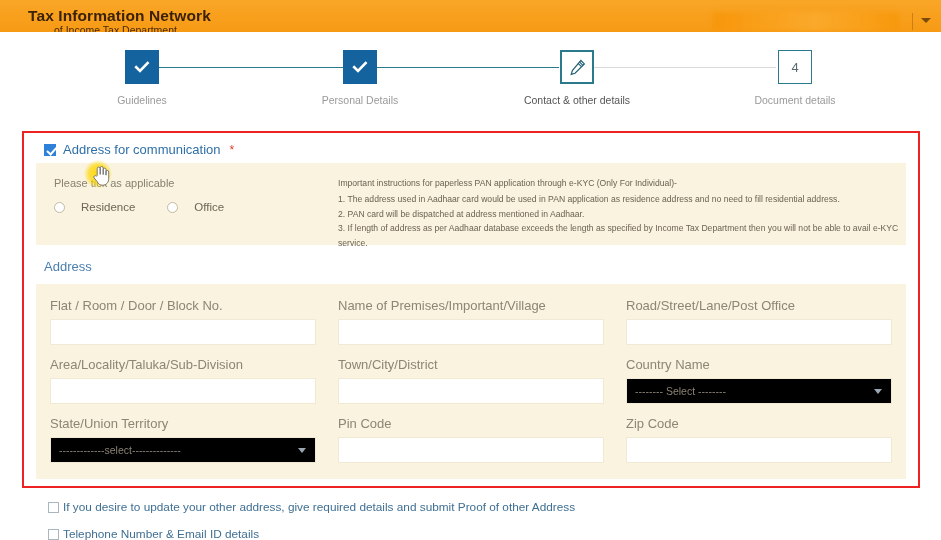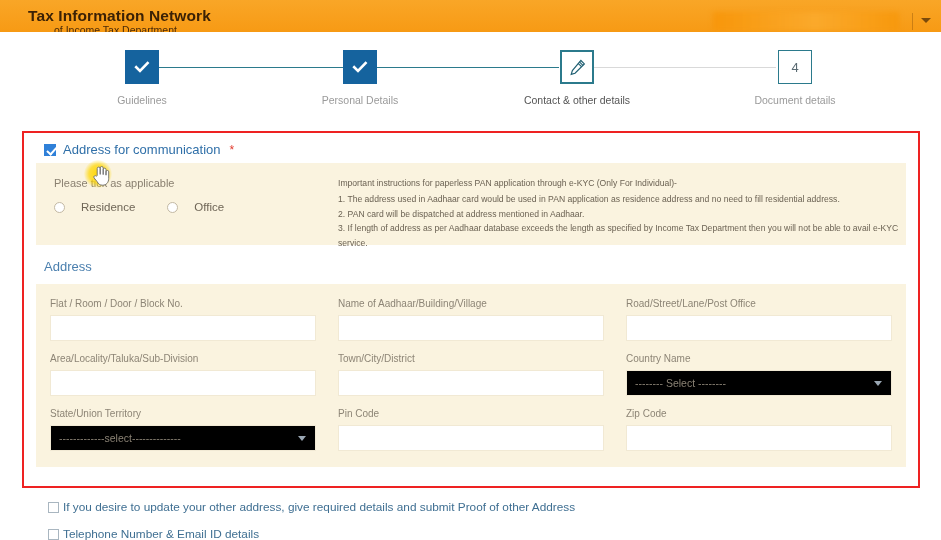--- a/index.html
+++ b/index.html
@@ -212,21 +212,21 @@
   }
 
   .form-grid {
     margin: 0 12px 0 12px;
     padding: 14px 14px 16px 14px;
     display: grid;
     grid-template-columns: 1fr 1fr 1fr;
     gap: 12px 22px;
   }
   .field-label {
-    font-size: 10px;
+    font-size: 13px;
     color: #8e8button;
     color: #8d8576;
     margin-bottom: 6px;
     white-space: nowrap;
     overflow: hidden;
   }
   .field-input {
     width: 100%;
     height: 26px;
     background: #ffffff;
@@ -384,21 +384,21 @@
   <div class="addr-head">Address</div>
 
   <div class="cream form-grid">
 
     <div>
       <div class="field-label">Flat / Room / Door / Block No.</div>
       <input class="field-input" type="text" value="" style="">
     </div>
 
     <div>
-      <div class="field-label">Name of Aadhaar/Building/Village</div>
+      <div class="field-label">Name of Premises/Important/Village</div>
       <input class="field-input" type="text" value="" style="">
     </div>
 
     <div>
       <div class="field-label">Road/Street/Lane/Post Office</div>
       <input class="field-input" type="text" value="" style="">
     </div>
 
     <div>
       <div class="field-label">Area/Locality/Taluka/Sub-Division</div>

